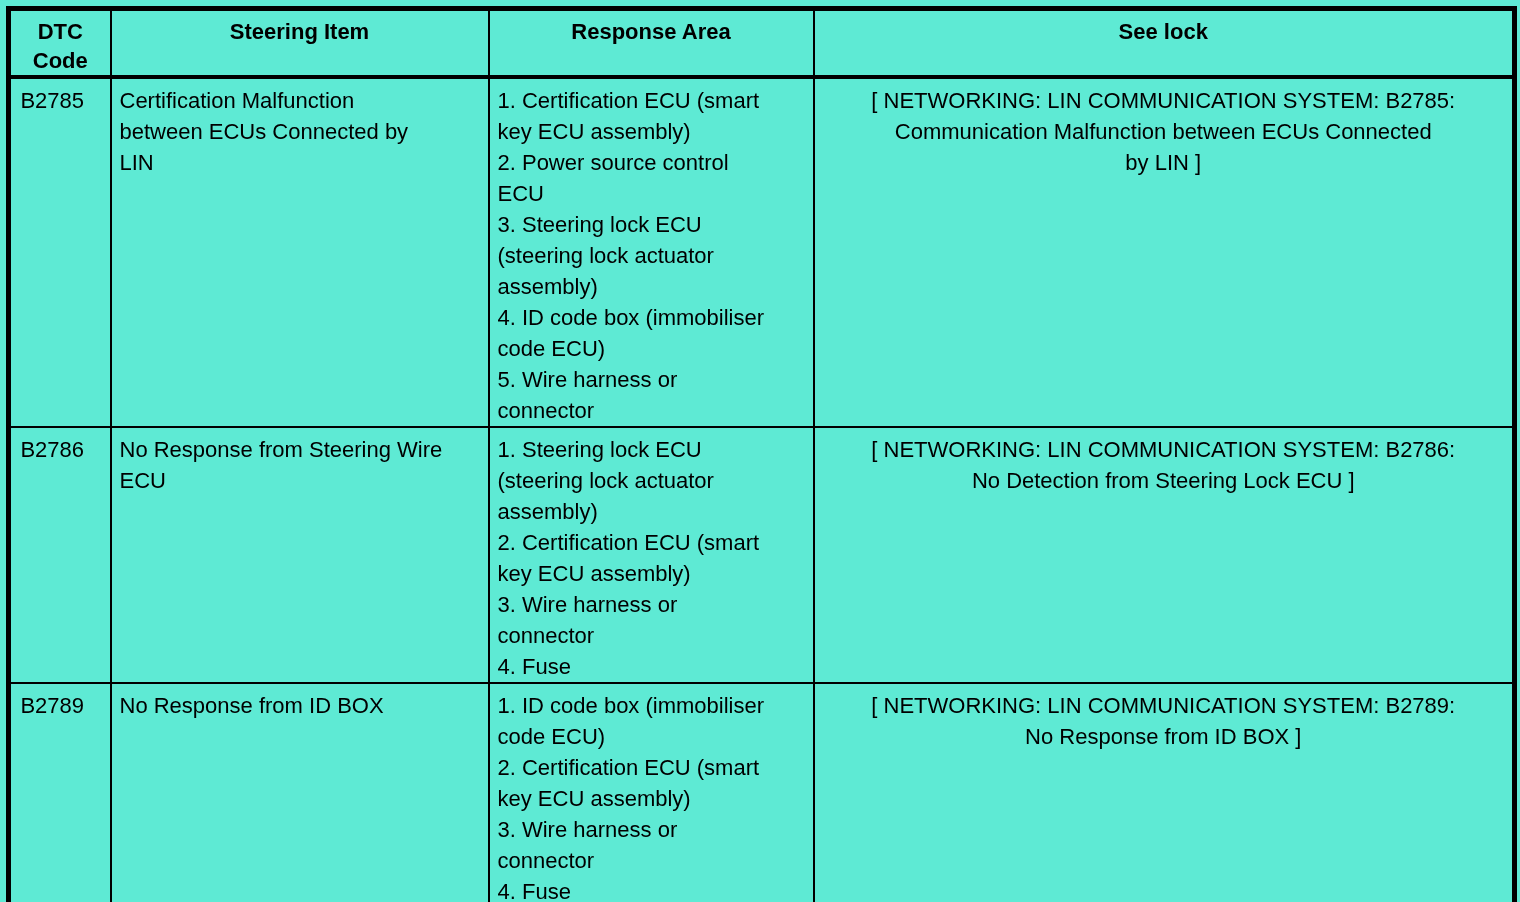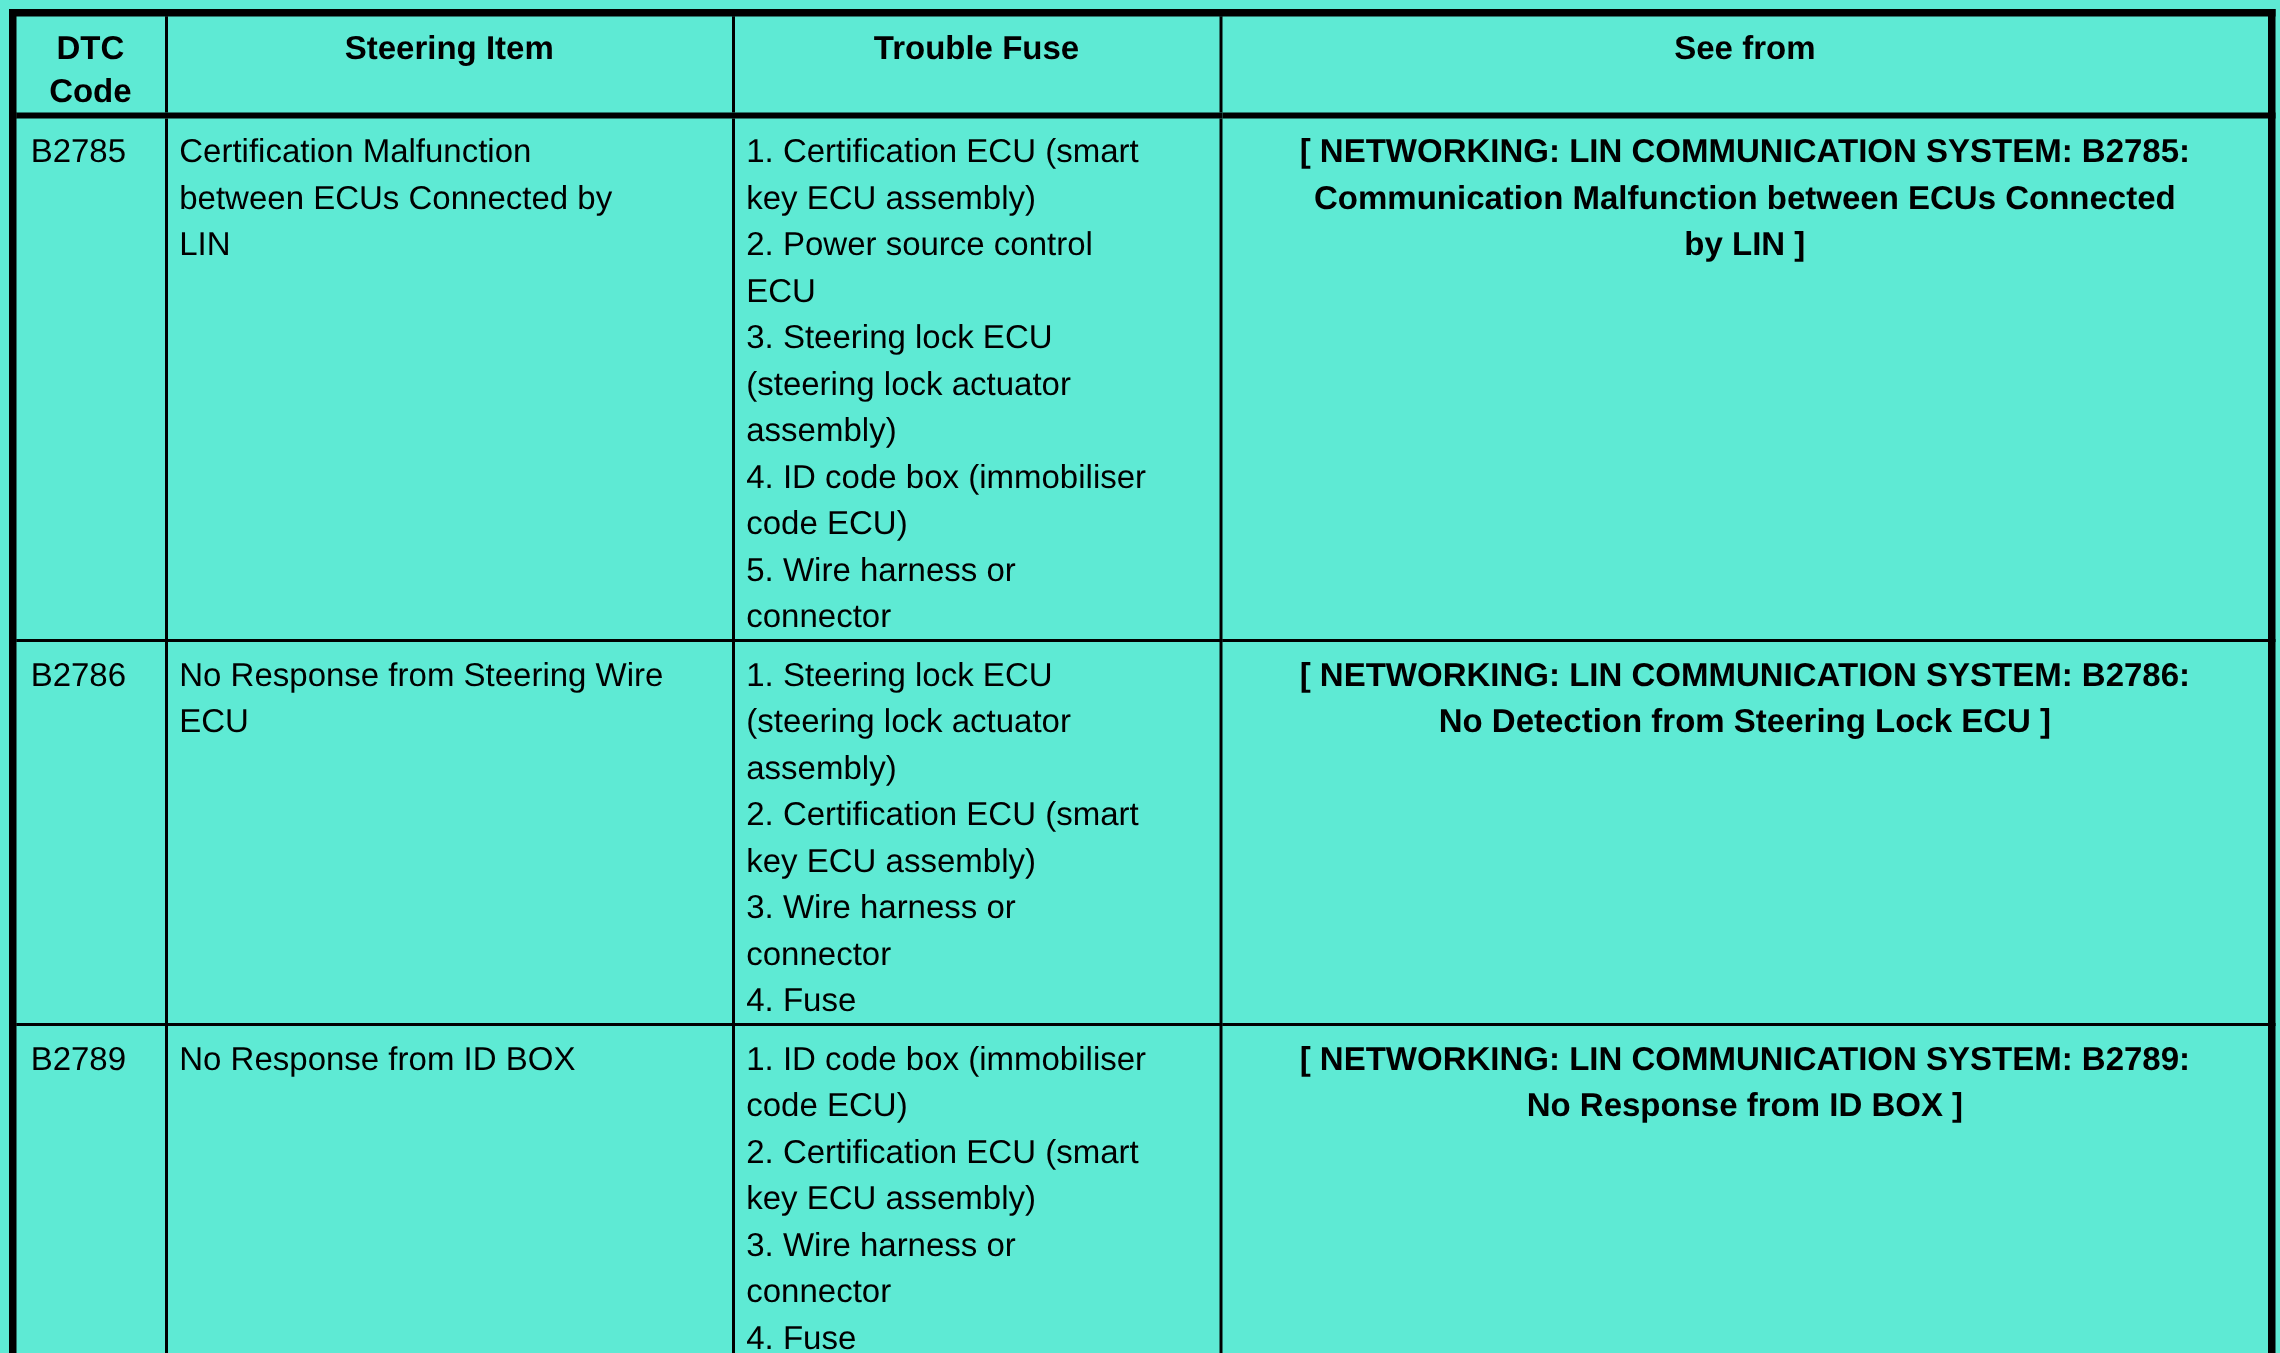--- a/index.html
+++ b/index.html
@@ -43,21 +43,21 @@
     font-size: 22px;
     line-height: 31px;
     padding: 6px 6px 0 8px;
   }
   td.cell-dtc {
     text-align: center;
     padding-left: 2px;
     padding-right: 18px;
   }
   td.cell-seepage {
-    font-weight: bold;
+    font-weight: normal;
     text-align: center;
     padding: 6px 10px 0 10px;
   }
   tr.row-1 { height: 350px; }
   tr.row-2 { height: 252px; }
   tr.row-3 { height: 214px; }
 </style>
 </head>
 <body>
 
@@ -67,22 +67,22 @@
       <col style="width:102px">
       <col style="width:378px">
       <col style="width:325px">
       <col style="width:701px">
     </colgroup>
     <thead>
       <tr>
         <th>DTC
 Code</th>
         <th>Steering Item</th>
-        <th>Trouble Fuse</th>
-        <th>See from</th>
+        <th>Response Area</th>
+        <th>See lock</th>
       </tr>
     </thead>
     <tbody>
       <tr class="row-1">
         <td class="cell-dtc">B2785</td>
         <td class="cell-detection">Certification Malfunction
 between ECUs Connected by
 LIN</td>
         <td class="cell-trouble">1. Certification ECU (smart
 key ECU assembly)

